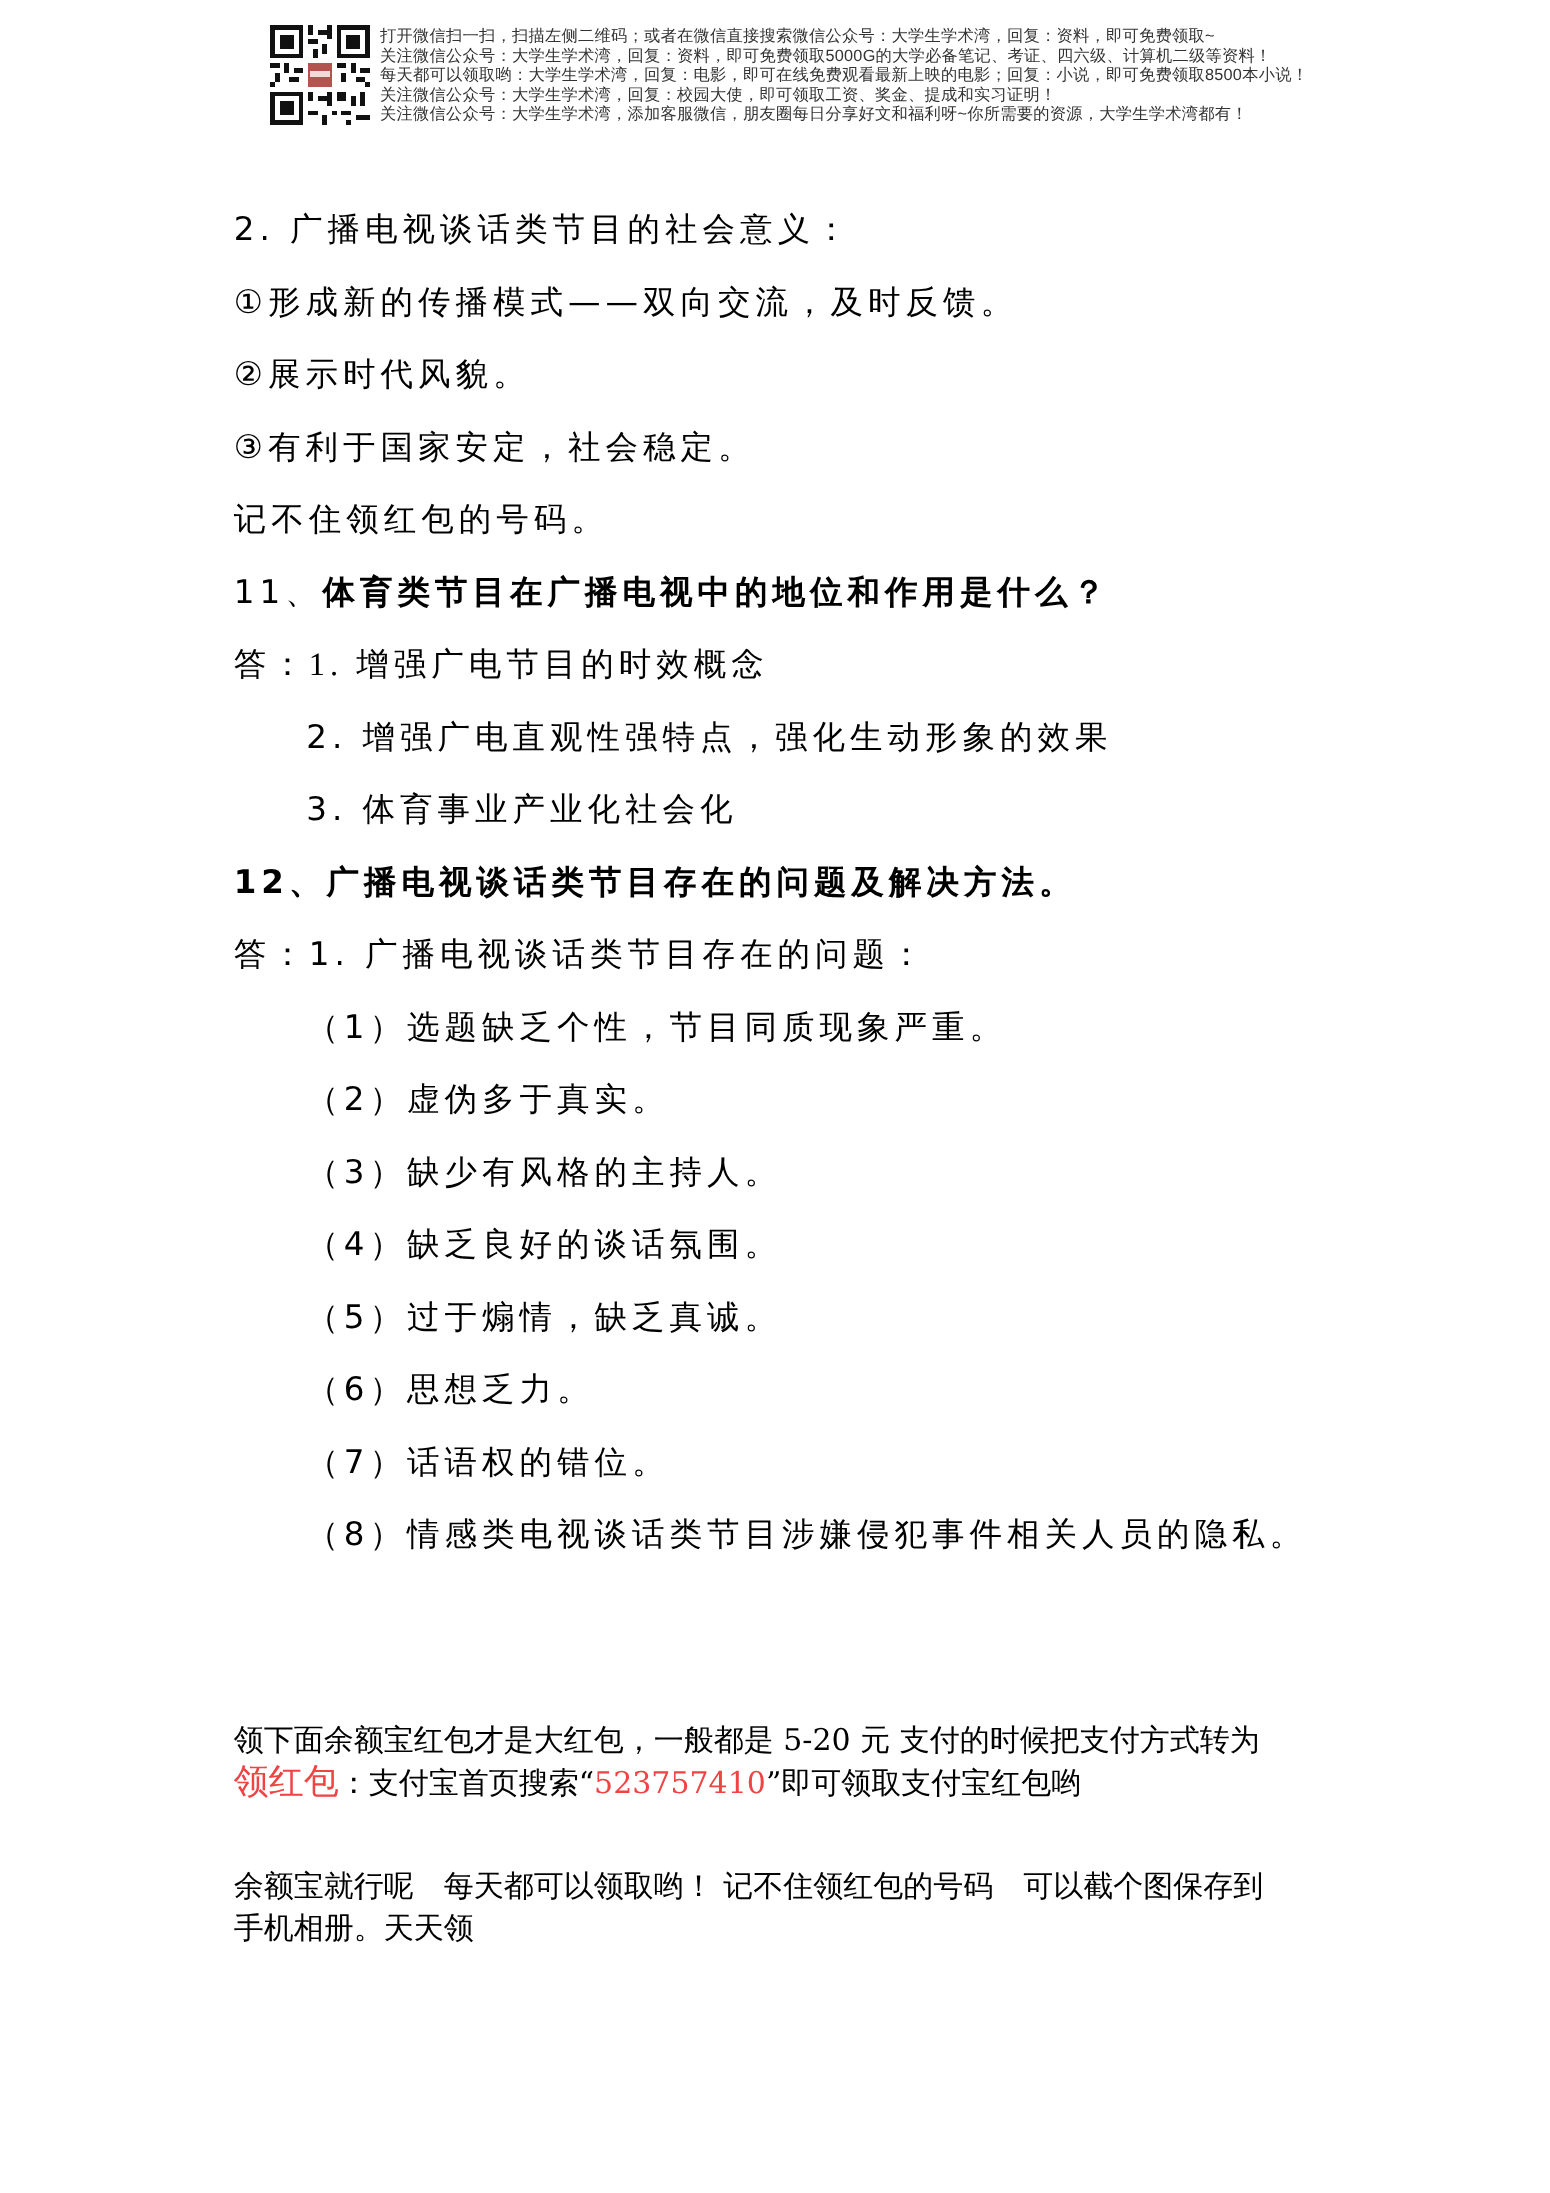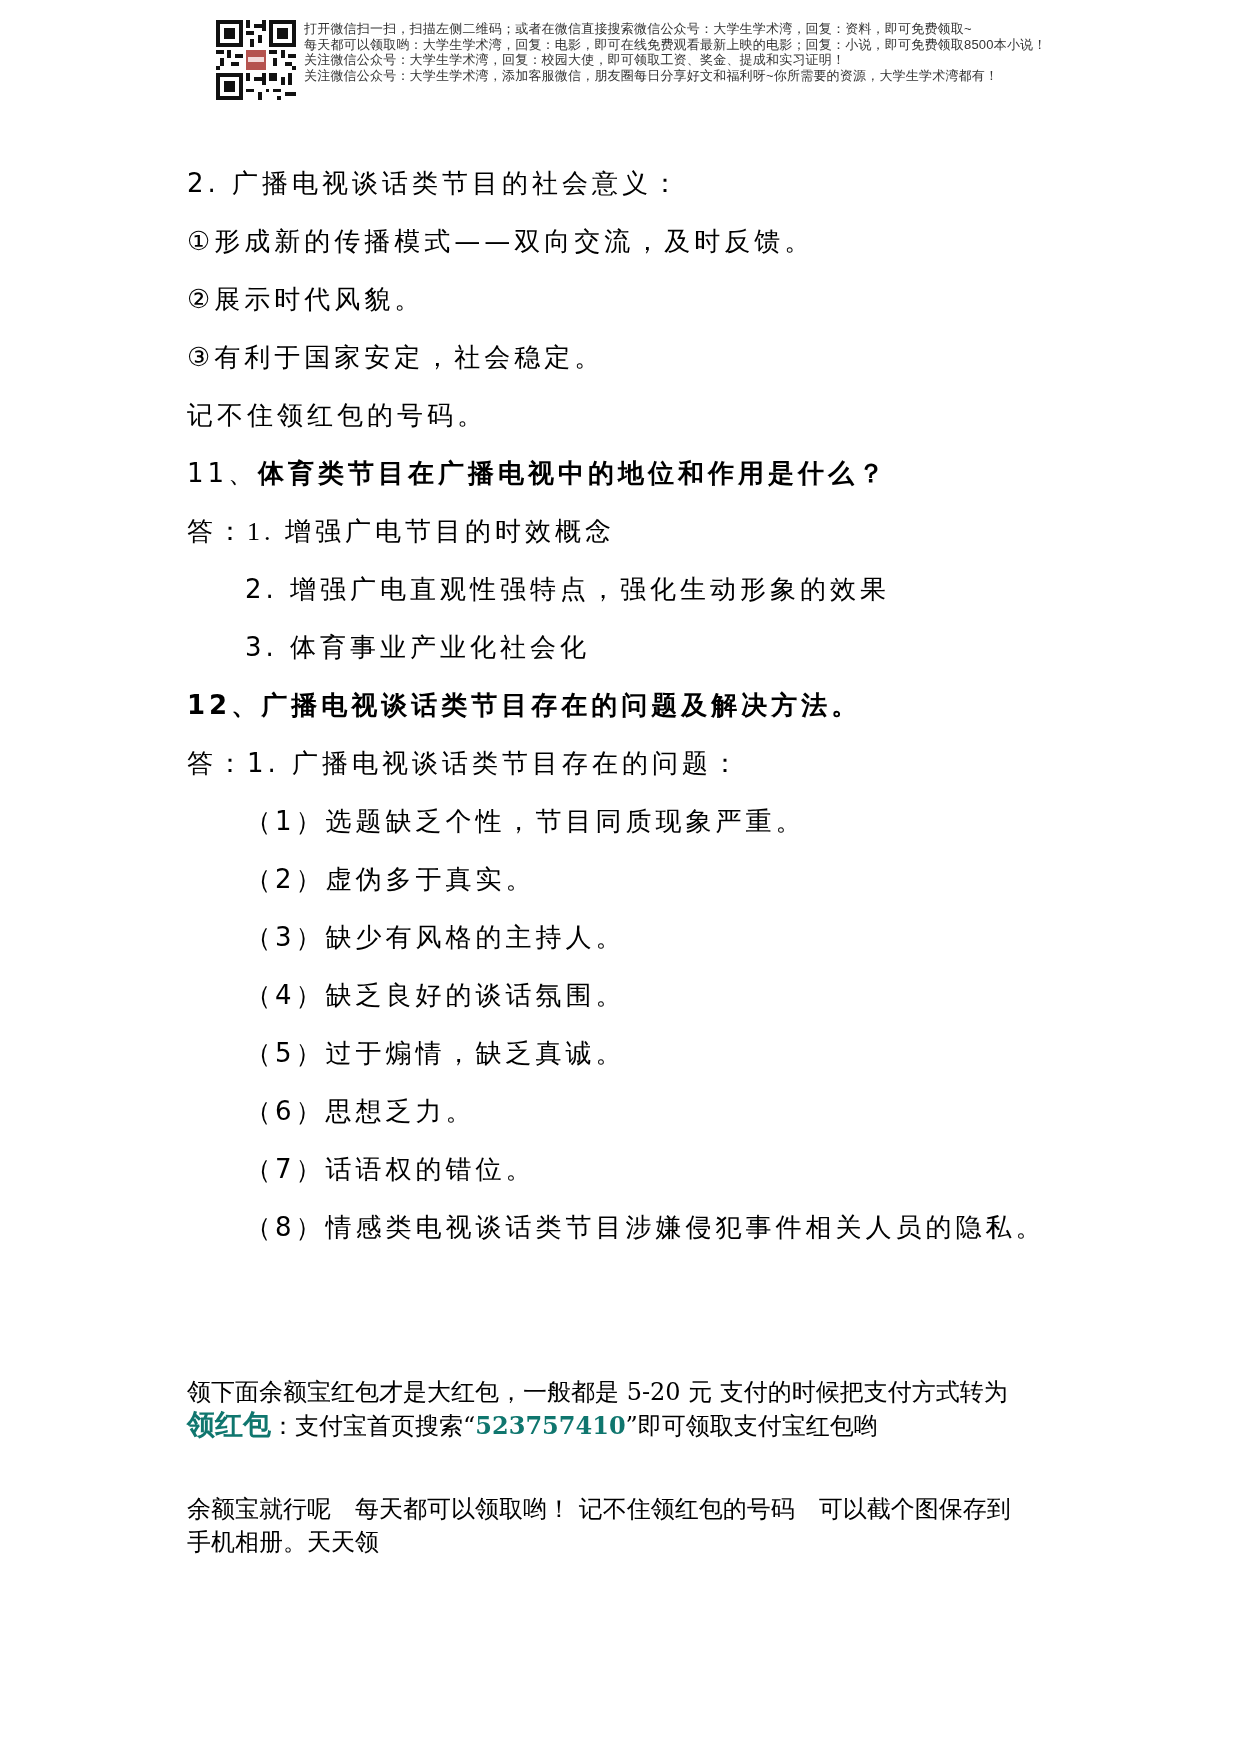--- a/index.html
+++ b/index.html
@@ -59,21 +59,21 @@
     .line.bold { font-weight: bold; }
     .indent { left: 58px; }
     .promo-line {
       position: absolute;
       left: 0;
       white-space: nowrap;
       font-family: "DejaVu Serif", "Liberation Serif", serif;
       font-size: 24px;
       letter-spacing: 0px;
     }
-    .red { color: #0f766e; font-weight: bold; margin-top: 28px; }
+    .red { color: #ef4444; font-weight: normal; margin-top: 28px; }
     .promo-head { font-size: 28px; }
   </style>
 </head>
 <body>
 
 <div class="header">
   <div class="qr">
     <svg width="80" height="80" viewBox="0 0 21 21" shape-rendering="crispEdges">
       <rect width="21" height="21" fill="#fff"></rect>
 
@@ -123,20 +123,21 @@
           <rect x="18" y="19" width="3" height="1"></rect>
           <rect x="16" y="20" width="1" height="1"></rect>
       </g>
 
       <rect x="8" y="8" width="5" height="5" fill="#b5534f"></rect>
       <rect x="8.5" y="9.6" width="4" height="1.4" fill="#f2dada"></rect>
     </svg>
   </div>
   <div class="header-lines">
     <span class="header-line">打开微信扫一扫，扫描左侧二维码；或者在微信直接搜索微信公众号：大学生学术湾，回复：资料，即可免费领取~</span>
+    <span class="header-line">关注微信公众号：大学生学术湾，回复：资料，即可免费领取5000G的大学必备笔记、考证、四六级、计算机二级等资料！</span>
     <span class="header-line">每天都可以领取哟：大学生学术湾，回复：电影，即可在线免费观看最新上映的电影；回复：小说，即可免费领取8500本小说！</span>
     <span class="header-line">关注微信公众号：大学生学术湾，回复：校园大使，即可领取工资、奖金、提成和实习证明！</span>
     <span class="header-line">关注微信公众号：大学生学术湾，添加客服微信，朋友圈每日分享好文和福利呀~你所需要的资源，大学生学术湾都有！</span>
   </div>
 </div>
 
 <div class="doc">
 
   <div class="line" style="top:166px;">2. 广播电视谈话类节目的社会意义：</div>
   <div class="line" style="top:224px;">①形成新的传播模式——双向交流，及时反馈。</div>

